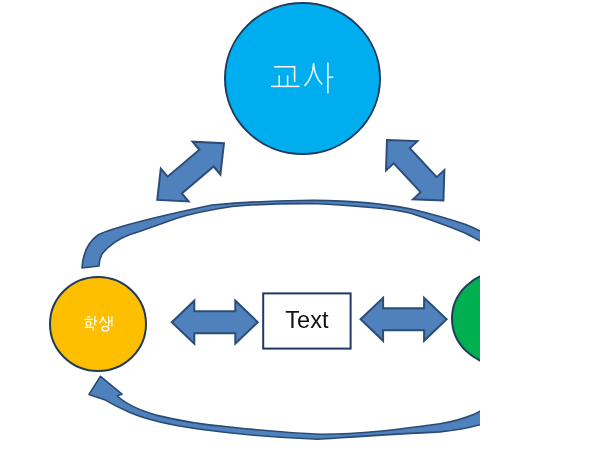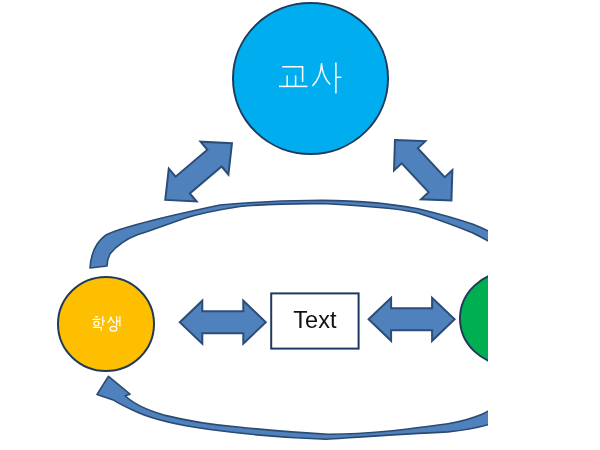--- a/index.html
+++ b/index.html
@@ -1,16 +1,16 @@
 <!DOCTYPE html>
 <html><head>
 <meta charset="utf-8">
 <style>
   html,body{margin:0;padding:0;background:#ffffff;}
-  #canvas{width:480px;height:450px;position:relative;overflow:hidden;margin-left:8px;}
+  #canvas{width:480px;height:450px;position:relative;overflow:hidden;}
   svg{display:block;}
   text{font-family:"Liberation Sans",sans-serif;}
 </style>
 </head>
 <body>
 <div id="canvas">
 <svg width="600" height="450" viewBox="0 0 600 450" xmlns="http://www.w3.org/2000/svg">
   <rect x="0" y="0" width="600" height="450" fill="#ffffff"></rect>
 
   <g fill="#4F81BD" stroke="#2B4A73" stroke-width="1.6" stroke-linejoin="round">

